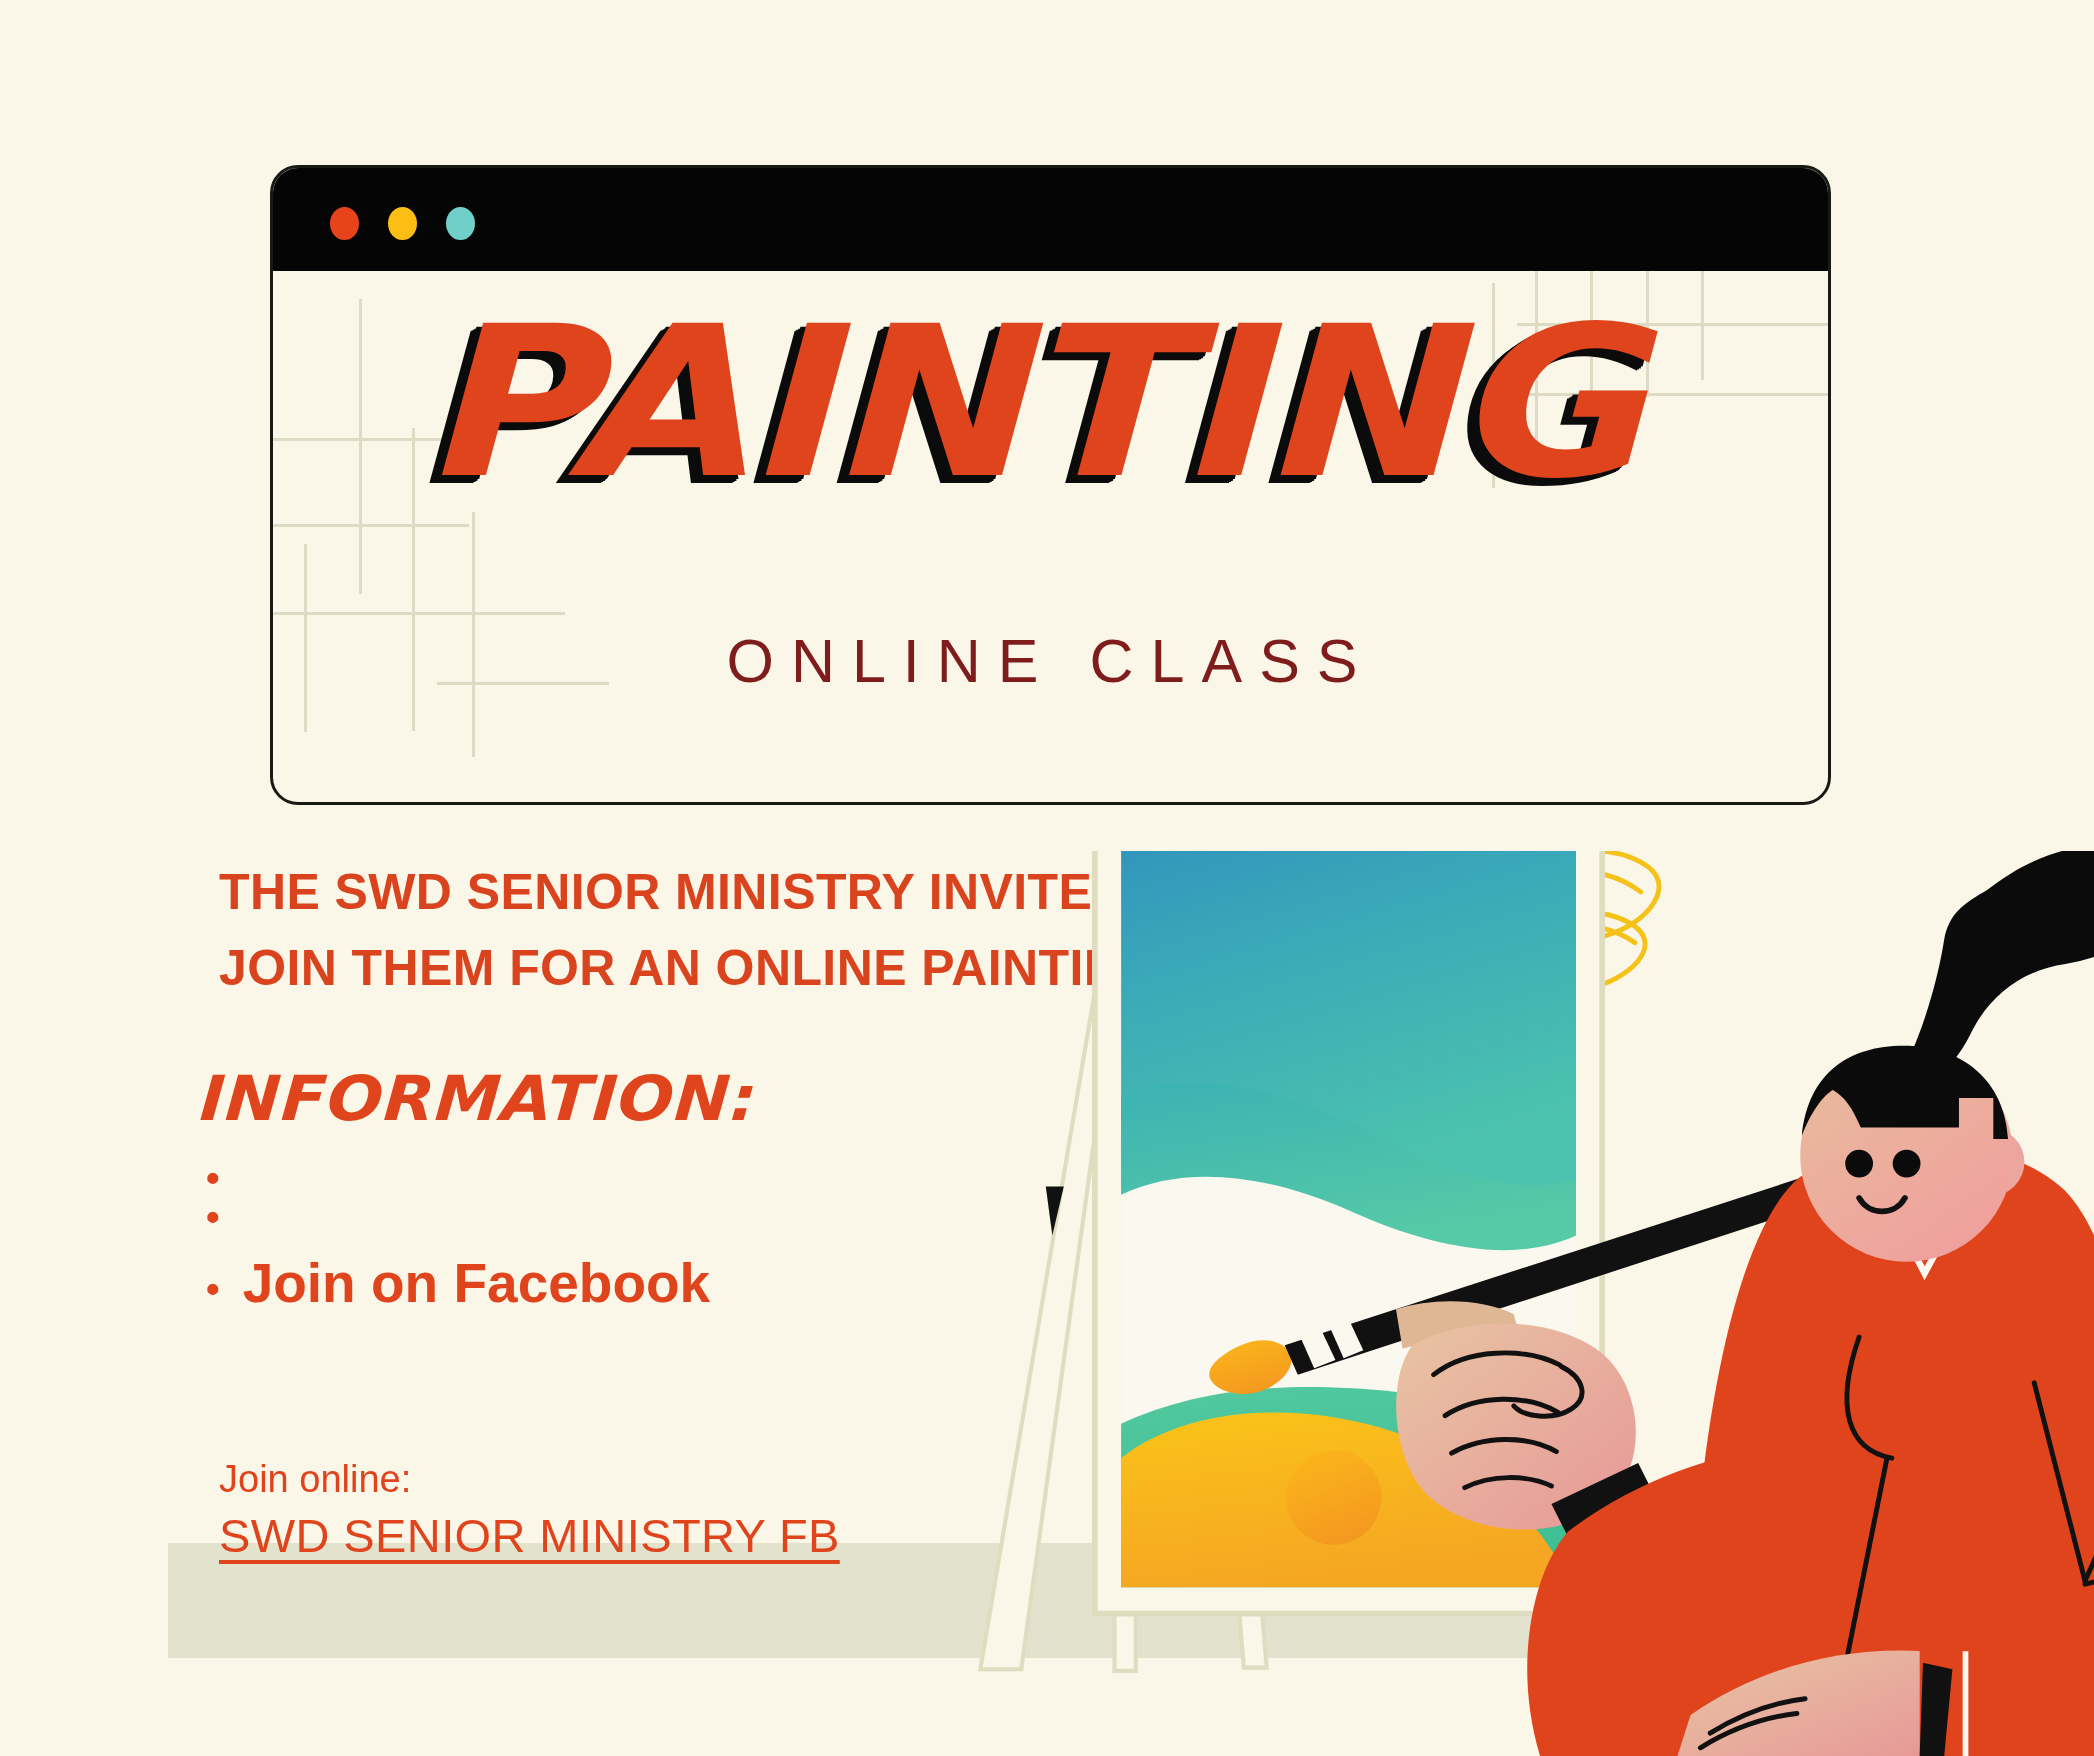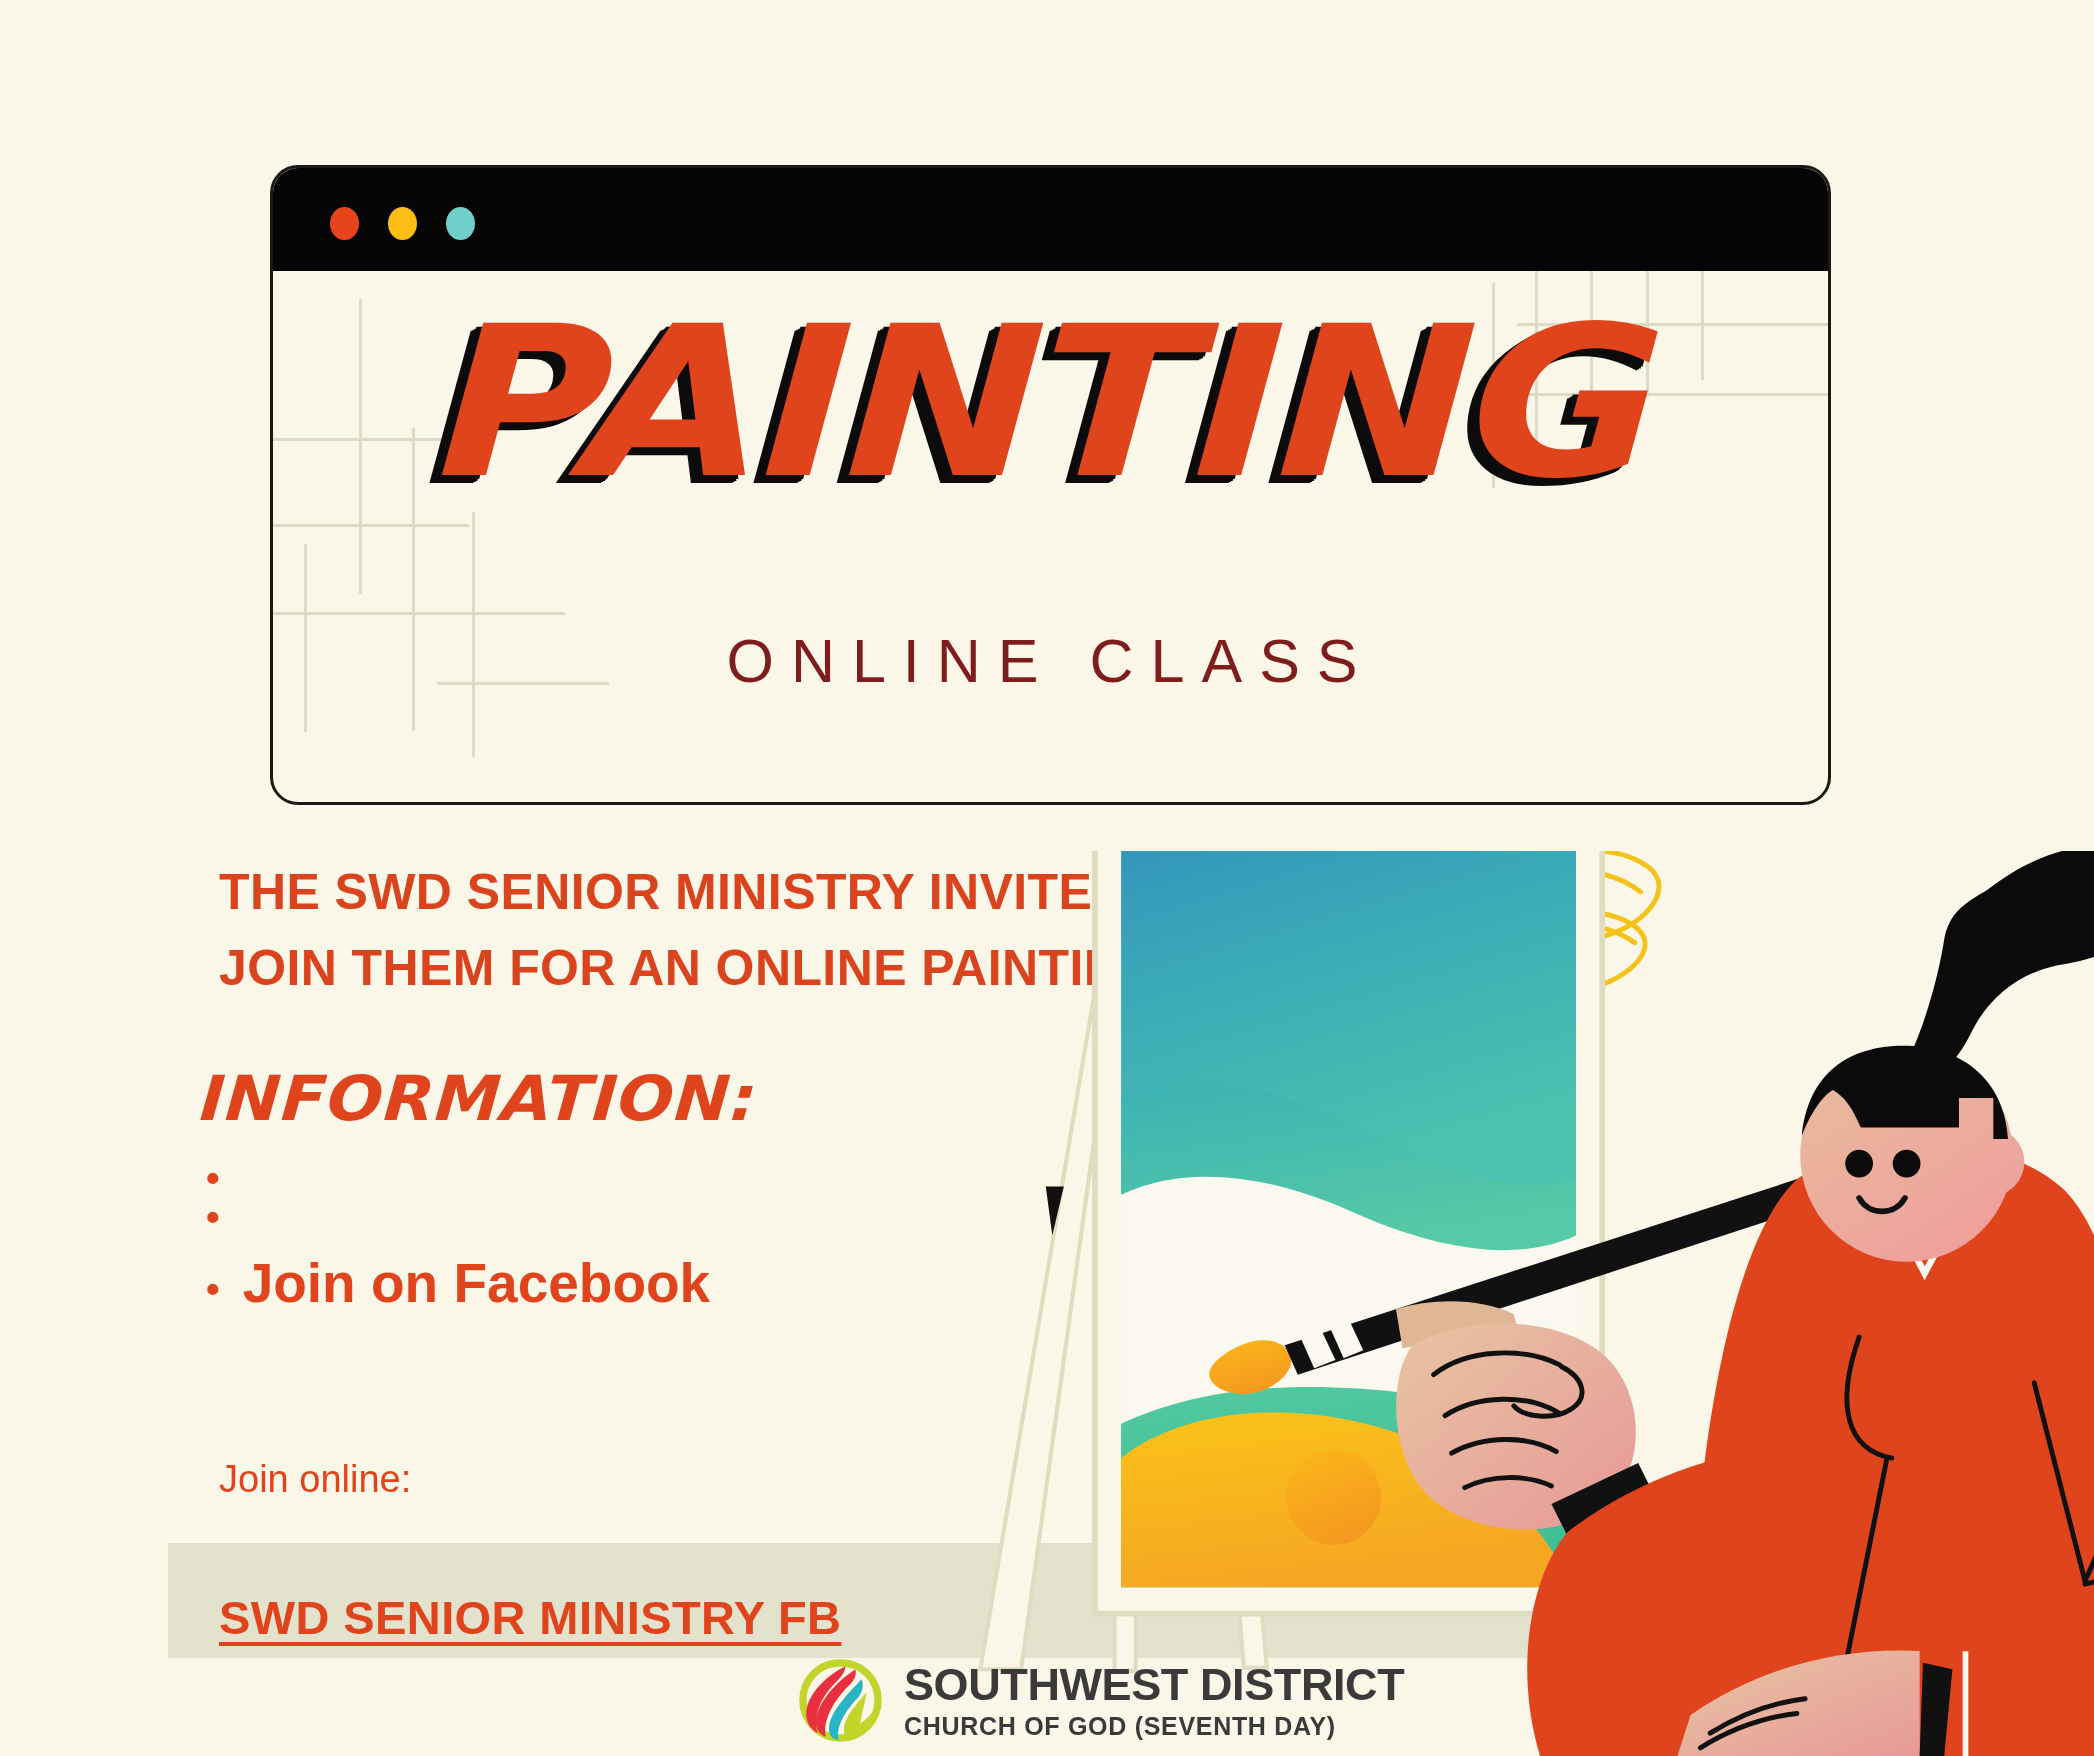--- a/index.html
+++ b/index.html
@@ -164,24 +164,24 @@
     position: absolute;
     left: 168px;
     top: 1543px;
     width: 1780px;
     height: 115px;
     background: #e3e3cd;
   }
   .fb-link {
     position: absolute;
     left: 219px;
-    top: 1590px;
+    top: 1508px;
     color: #e0441c;
     font-size: 47px;
-    font-weight: 700;
+    font-weight: 400;
     letter-spacing: 0.4px;
     text-decoration: underline;
     text-decoration-thickness: 4.1px;
     text-underline-offset: 8.2px;
     cursor: pointer;
   }
 
   
   .footer {
     position: absolute;
@@ -410,28 +410,15 @@
         <path d="M1152 348 C1160 268 1214 236 1282 238 C1348 240 1400 280 1404 352 L1386 352 L1386 302 L1344 302 L1344 338 L1224 338 C1214 314 1204 300 1190 292 C1176 300 1162 322 1152 348 Z" fill="#0b0b0b"></path>
 
         <circle cx="1222" cy="382" r="17" fill="#0b0b0b"></circle>
         <circle cx="1280" cy="382" r="17" fill="#0b0b0b"></circle>
 
         <path d="M1222 424 C1234 446 1266 446 1278 424" fill="none" stroke="#111" stroke-width="7" stroke-linecap="round"></path>
       </g>
     </svg>
   </div>
 
-  <div class="footer">
-    <svg width="85" height="85" viewBox="0 0 104 104">
-      <path d="M52 6 C24 6 6 28 6 52 C6 76 26 98 52 98 C78 98 98 76 98 52 C98 28 80 6 52 6 Z" fill="none" stroke="#c3d42a" stroke-width="9"></path>
-      <path d="M58 10 C34 22 12 44 10 66 C9 78 16 88 24 92 C18 74 26 50 46 30 C54 22 58 16 58 10 Z" fill="#e8303f"></path>
-      <path d="M70 14 C48 28 26 52 22 74 C20 86 26 94 34 96 C30 78 42 54 62 34 C70 26 72 20 70 14 Z" fill="#e8303f"></path>
-      <path d="M78 26 C60 44 40 66 38 84 C37 94 42 100 50 100 C46 86 56 66 74 48 C80 40 80 32 78 26 Z" fill="#29b4c4"></path>
-      <path d="M84 42 C70 58 56 74 56 88 C56 94 60 98 66 98 C88 94 100 74 98 54 C94 64 88 72 76 80 C78 68 82 54 84 42 Z" fill="#c3d42a"></path>
-    </svg>
-    <div class="footer-text">
-      <div class="footer-l1">SOUTHWEST DISTRICT</div>
-      <div class="footer-l2">CHURCH OF GOD (SEVENTH DAY)</div>
-    </div>
-  </div>
 
 </div>
 
 
 </body></html>

